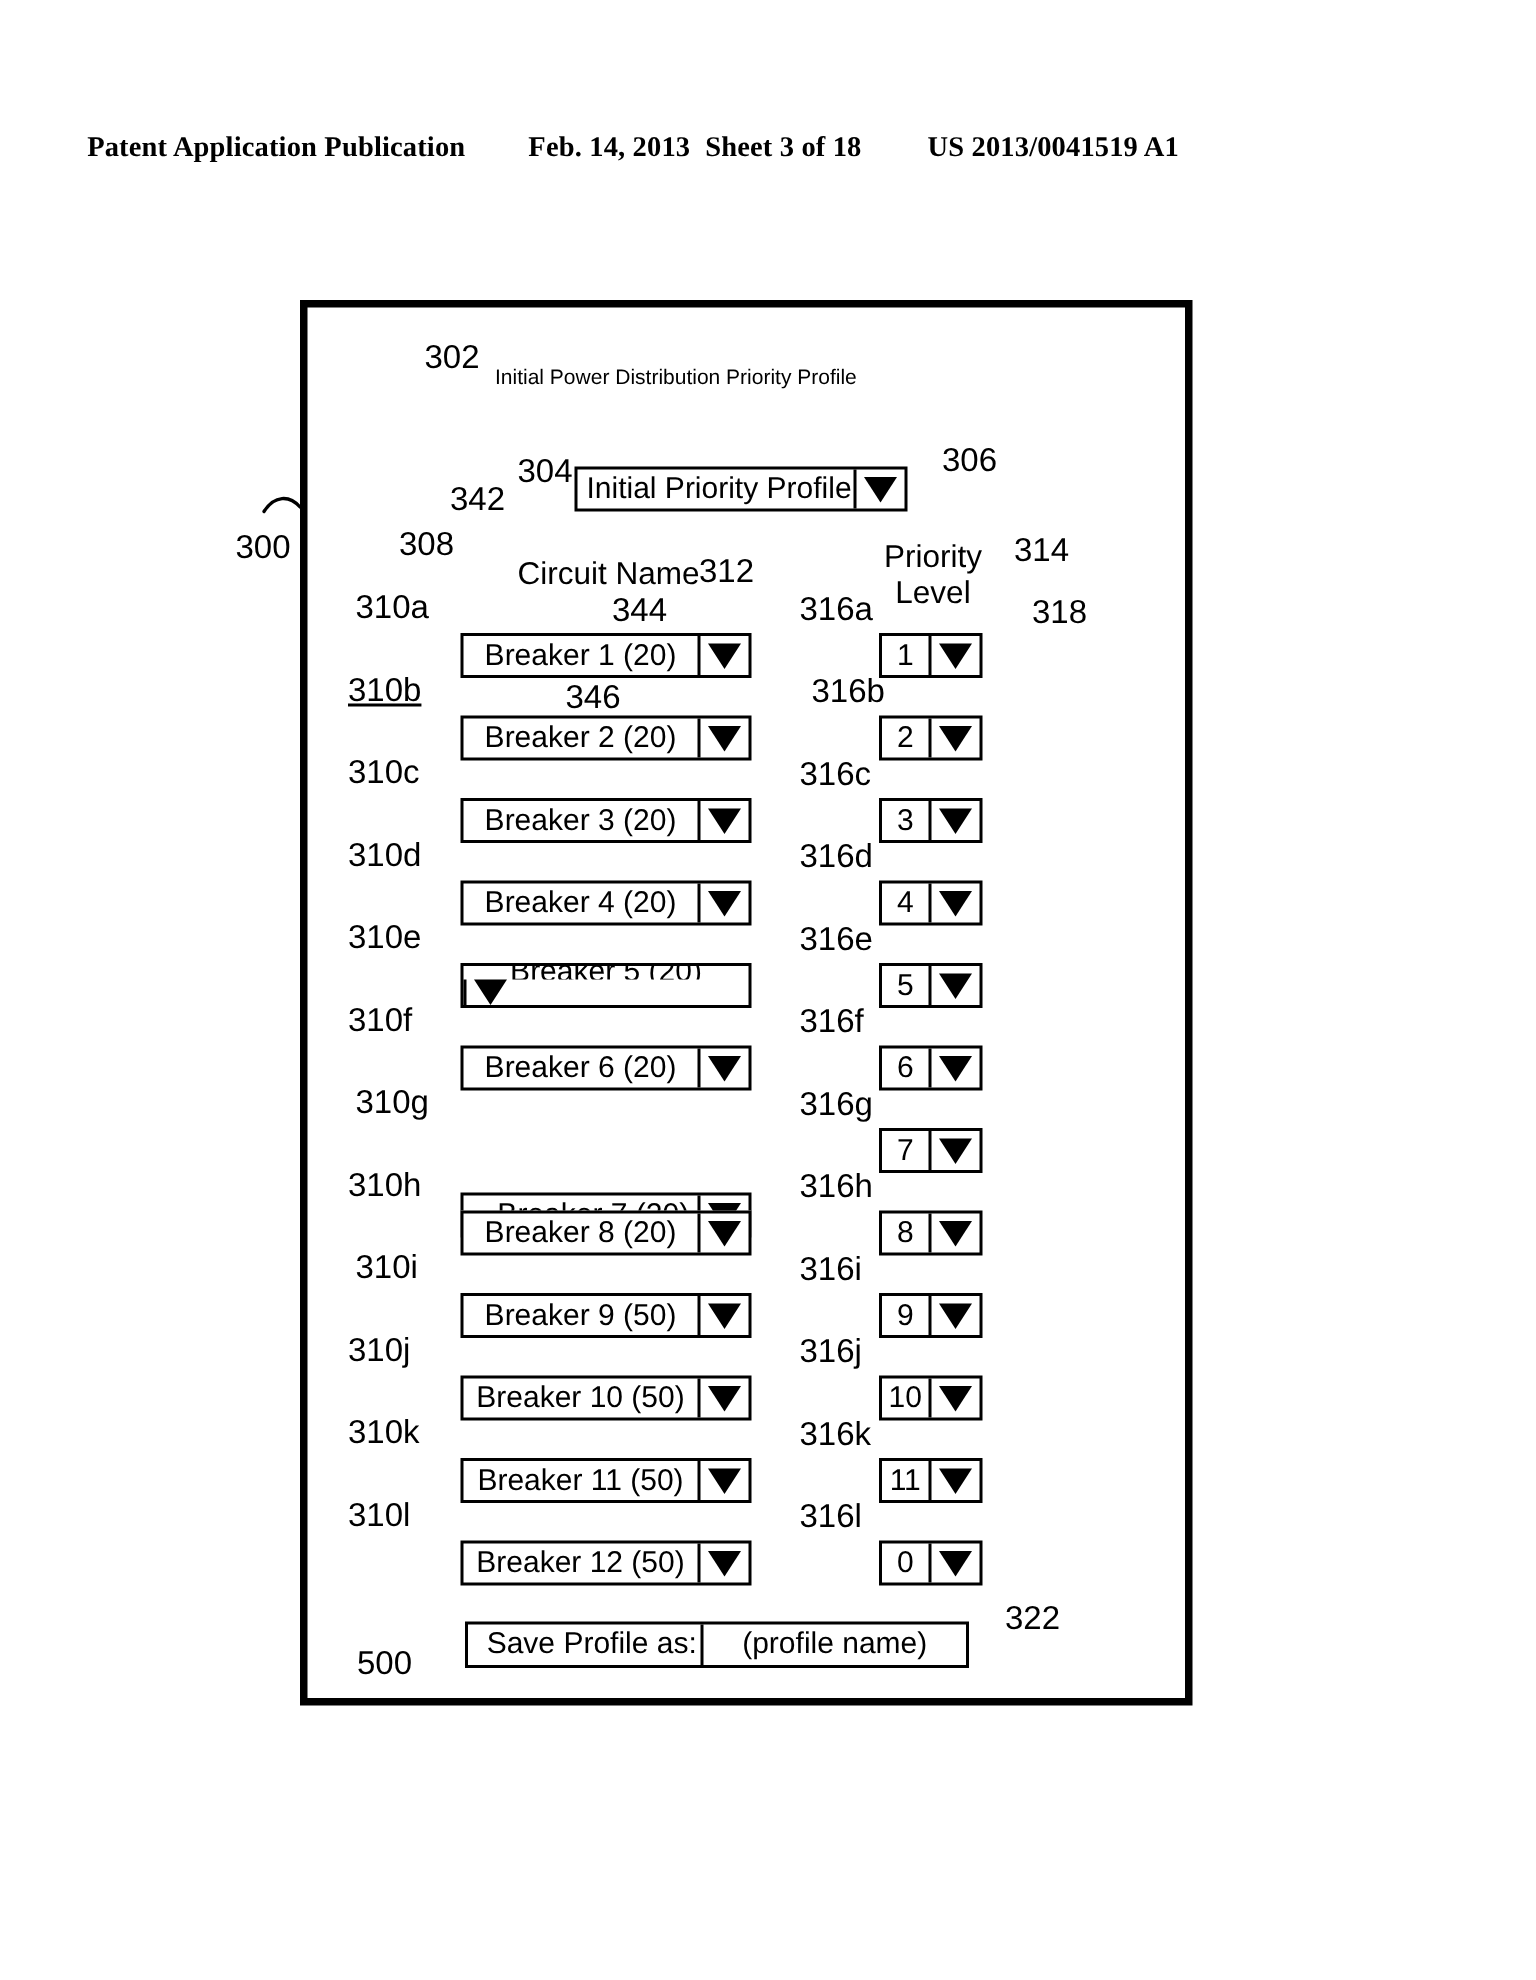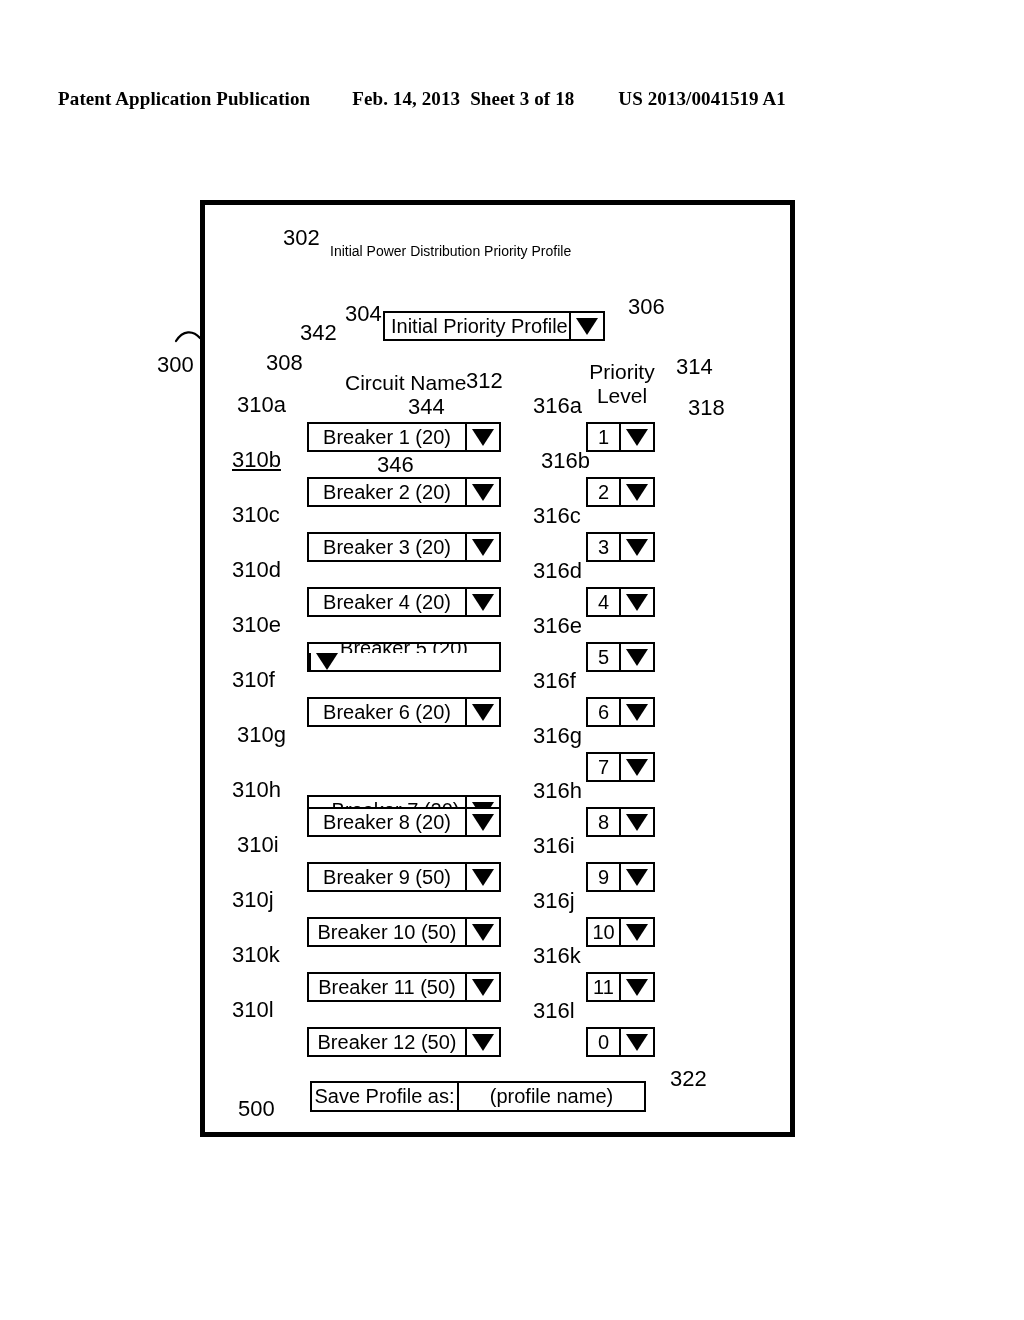--- a/index.html
+++ b/index.html
@@ -148,20 +148,21 @@
   }
   .priority-box .field { font-size: 20px; }
   .priority-box .arrow-cell { width: 32px; }
 
   
   .save-row {
     left: 310px;
     top: 1081px;
     width: 336px;
     height: 31px;
+    padding-left: 10px;
   }
   .save-row .save-label {
     flex: 0 0 auto;
     width: 145px;
     display: flex;
     align-items: center;
     justify-content: center;
     font-size: 20px;
     border-right: 2px solid #000;
   }

